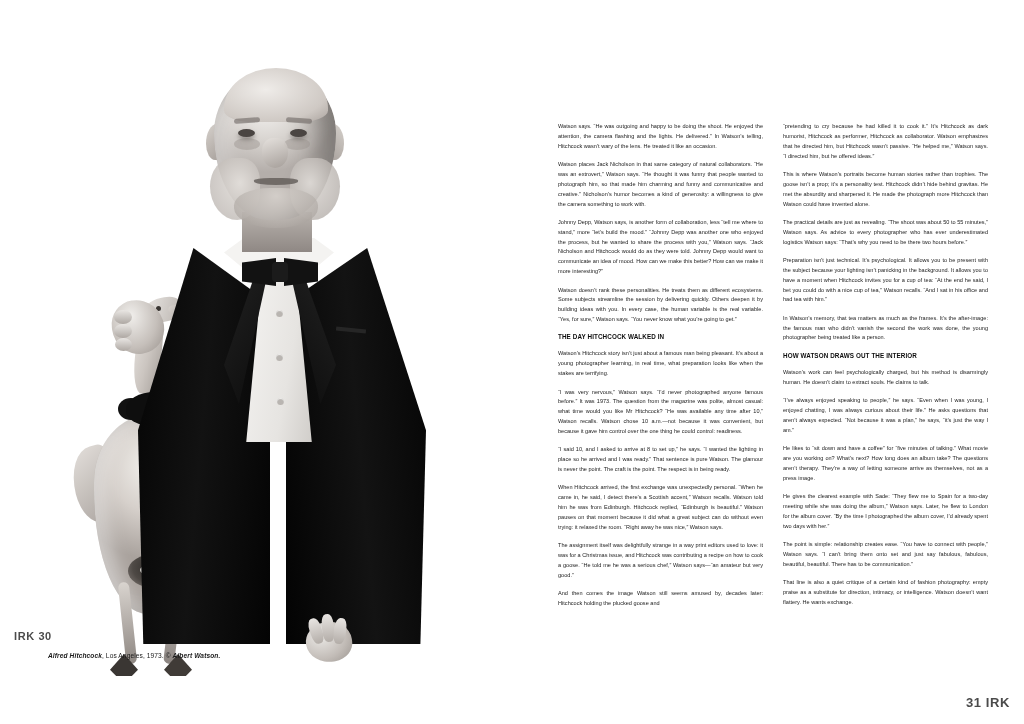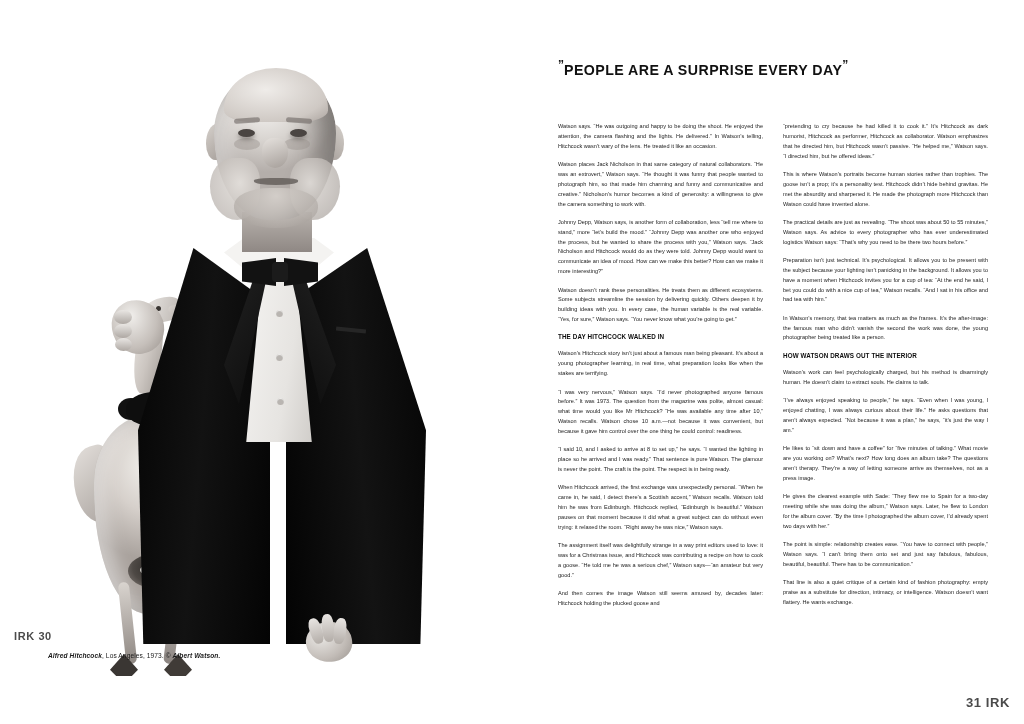--- a/index.html
+++ b/index.html
@@ -551,21 +551,20 @@
       <span class="cap-subject">Alfred Hitchcock</span><span>, Los Angeles, 1973. © </span><span class="cap-credit">Albert Watson.</span>
     </div>
 
     <div class="folio-left">
       <span>IRK 30</span>
     </div>
   </div>
 
   <div class="page-right">
 
-    <h1 class="headline"><span class="q">”</span><span>PEOPLE ARE A SURPRISE EVERY DAY</span><span class="q">”</span></h1>
 
     <div class="columns">
       <div class="col" id="col-0">
           <p>Watson says. “He was outgoing and happy to be doing the shoot. He enjoyed the attention, the camera flashing and the lights. He delivered.” In Watson’s telling, Hitchcock wasn’t wary of the lens. He treated it like an occasion.</p>
           <p>Watson places Jack Nicholson in that same category of natural collaborators. “He was an extrovert,” Watson says. “He thought it was funny that people wanted to photograph him, so that made him charming and funny and communicative and creative.” Nicholson’s humor becomes a kind of generosity: a willingness to give the camera something to work with.</p>
           <p>Johnny Depp, Watson says, is another form of collaboration, less “tell me where to stand,” more “let’s build the mood.” “Johnny Depp was another one who enjoyed the process, but he wanted to share the process with you,” Watson says. “Jack Nicholson and Hitchcock would do as they were told. Johnny Depp would want to communicate an idea of mood. How can we make this better? How can we make it more interesting?”</p>
           <p>Watson doesn’t rank these personalities. He treats them as different ecosystems. Some subjects streamline the session by delivering quickly. Others deepen it by building ideas with you. In every case, the human variable is the real variable. “Yes, for sure,” Watson says. “You never know what you’re going to get.”</p>
           <h3>THE DAY HITCHCOCK WALKED IN</h3>
           <p>Watson’s Hitchcock story isn’t just about a famous man being pleasant. It’s about a young photographer learning, in real time, what preparation looks like when the stakes are terrifying.</p>
           <p>“I was very nervous,” Watson says. “I’d never photographed anyone famous before.” It was 1973. The question from the magazine was polite, almost casual: what time would you like Mr Hitchcock? “He was available any time after 10,” Watson recalls. Watson chose 10 a.m.—not because it was convenient, but because it gave him control over the one thing he could control: readiness.</p>

